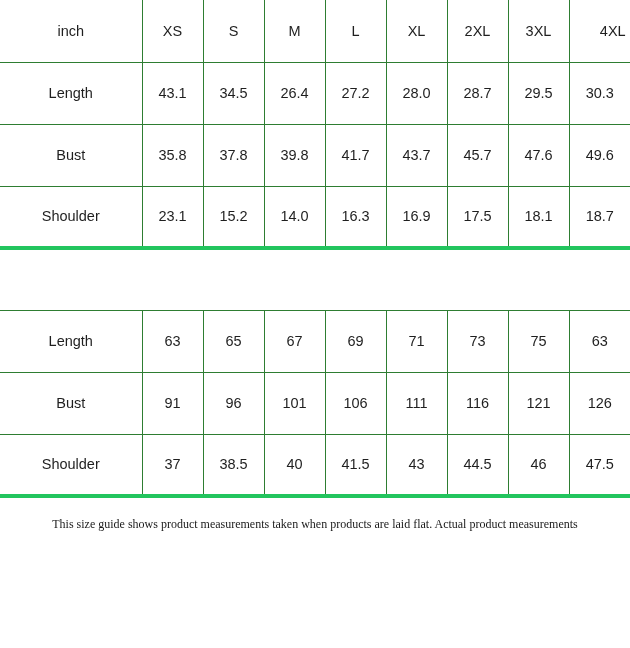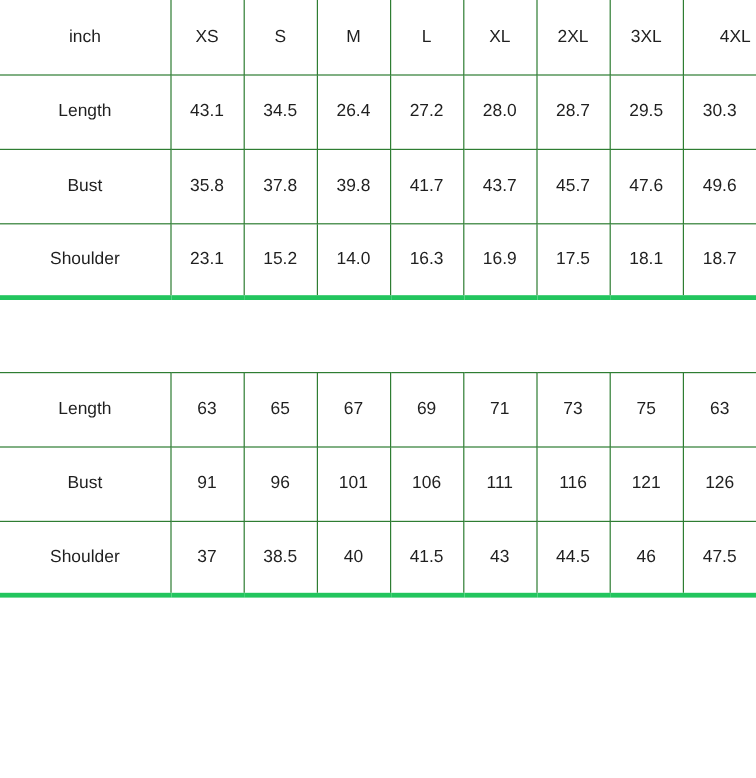--- a/index.html
+++ b/index.html
@@ -190,15 +190,16 @@
         <td>41.5</td>
         <td>43</td>
         <td>44.5</td>
         <td>46</td>
         <td>47.5</td>
       </tr>
     </tbody>
   </table>
 
   <div class="footnote">
+    <span class="footnote-inner">This size guide shows product measurements taken when products are laid flat. Actual product measurements</span>
   </div>
 
 </div>
 
 </body></html>

